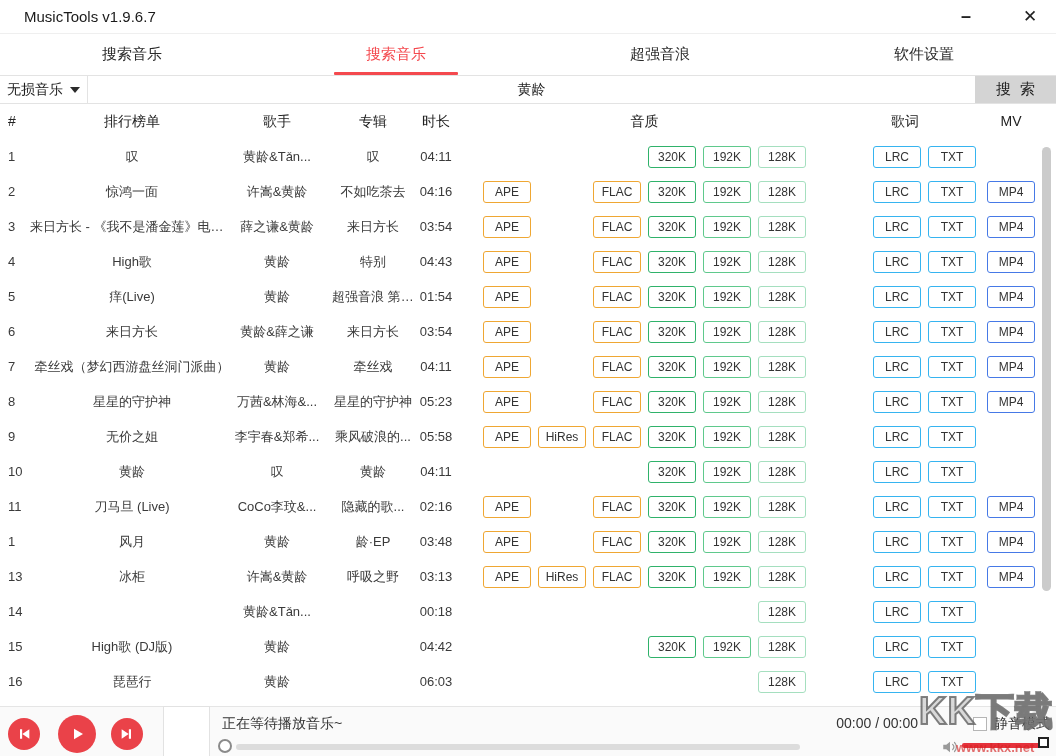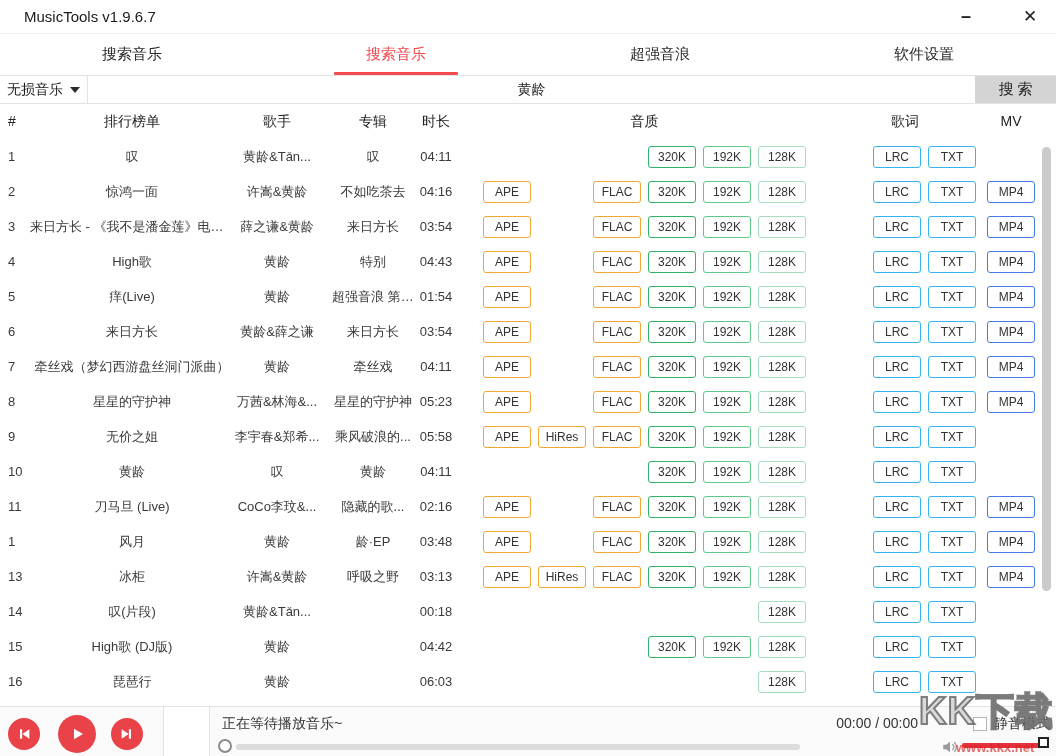--- a/index.html
+++ b/index.html
@@ -18,21 +18,21 @@
   .tabs { display:flex; height:41px; background:#fff; }
   .tab { flex:1; display:flex; align-items:center; justify-content:center; font-size:15px; color:#2b2b2b; position:relative; cursor:pointer; }
   .tab.active { color:#f4494e; }
   .tab.active::after { content:""; position:absolute; bottom:0; left:50%; transform:translateX(-50%); width:124px; height:3px; background:#f4494e; border-radius:1px; }
 
   
   .searchrow { display:flex; height:29px; border-top:1px solid #e3e3e3; border-bottom:1px solid #e3e3e3; align-items:stretch; }
   .source { width:88px; display:flex; align-items:center; justify-content:center; gap:7px; border-right:1px solid #e3e3e3; font-size:14px; color:#1f1f1f; cursor:pointer; }
   .caret { width:0; height:0; border-left:5px solid transparent; border-right:5px solid transparent; border-top:6px solid #2b2b2b; }
   .query { flex:1; border:none; outline:none; text-align:center; font-size:14px; color:#1f1f1f; font-family:inherit; background:#fff; }
-  .search-btn { width:81px; background:#d4d4d4; border:none; font-size:15px; color:#1f1f1f; cursor:pointer; font-family:Liberation Serif, serif; }
+  .search-btn { width:81px; background:#d4d4d4; border:none; font-size:15px; color:#1f1f1f; cursor:pointer; font-family:Liberation Mono, monospace; }
 
   
   .thead, .trow { position:relative; height:35px; }
   .thead { font-size:14px; color:#222; }
   .cell { position:absolute; top:0; height:35px; line-height:35px; white-space:nowrap; overflow:hidden; text-overflow:ellipsis; text-align:center; font-size:13px; color:#3a3a3a; }
   .thead .cell { font-size:14px; color:#222; }
   .c-num   { left:8px;   width:26px;  text-align:left; }
   .c-name  { left:30px;  width:204px; }
   .c-artist{ left:234px; width:86px; }
   .c-album { left:332px; width:82px; }
@@ -301,21 +301,20 @@
         <div class="btn b-orange" style="left: 593px;">FLAC</div>
         <div class="btn b-g1" style="left: 648px;">320K</div>
         <div class="btn b-g2" style="left: 703px;">192K</div>
         <div class="btn b-g3" style="left: 758px;">128K</div>
         <div class="btn b-cyan" style="left: 873px;">LRC</div>
         <div class="btn b-cyan" style="left: 928px;">TXT</div>
         <div class="btn b-blue" style="left: 987px;">MP4</div>
       </div>
       <div class="trow">
         <span class="cell c-num">14</span>
-        <span class="cell c-name">叹(片段)</span>
         <span class="cell c-artist">黄龄&amp;Tǎn...</span>
         <span class="cell c-album"></span>
         <span class="cell c-dur">00:18</span>
         <div class="btn b-g3" style="left: 758px;">128K</div>
         <div class="btn b-cyan" style="left: 873px;">LRC</div>
         <div class="btn b-cyan" style="left: 928px;">TXT</div>
       </div>
       <div class="trow">
         <span class="cell c-num">15</span>
         <span class="cell c-name">High歌 (DJ版)</span>

